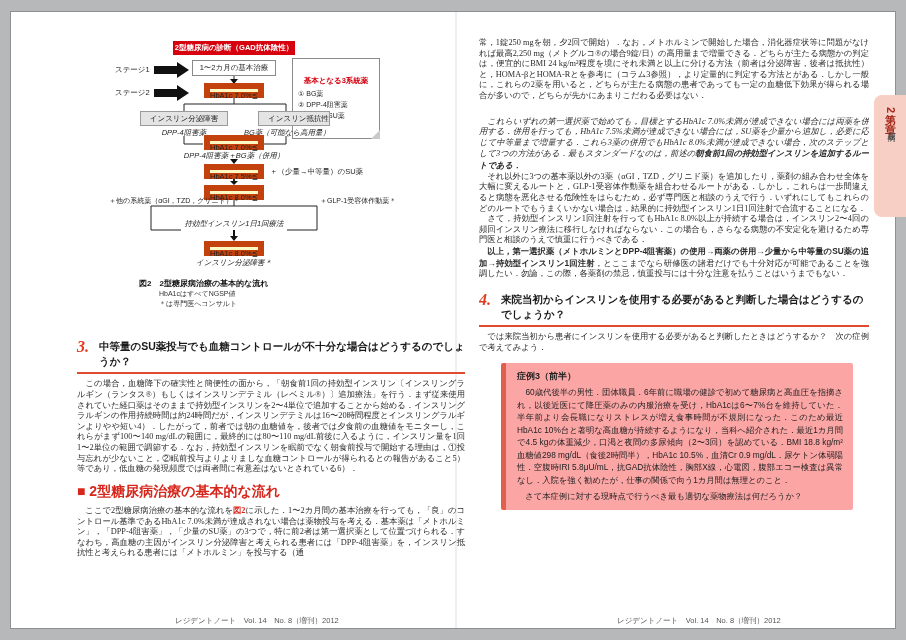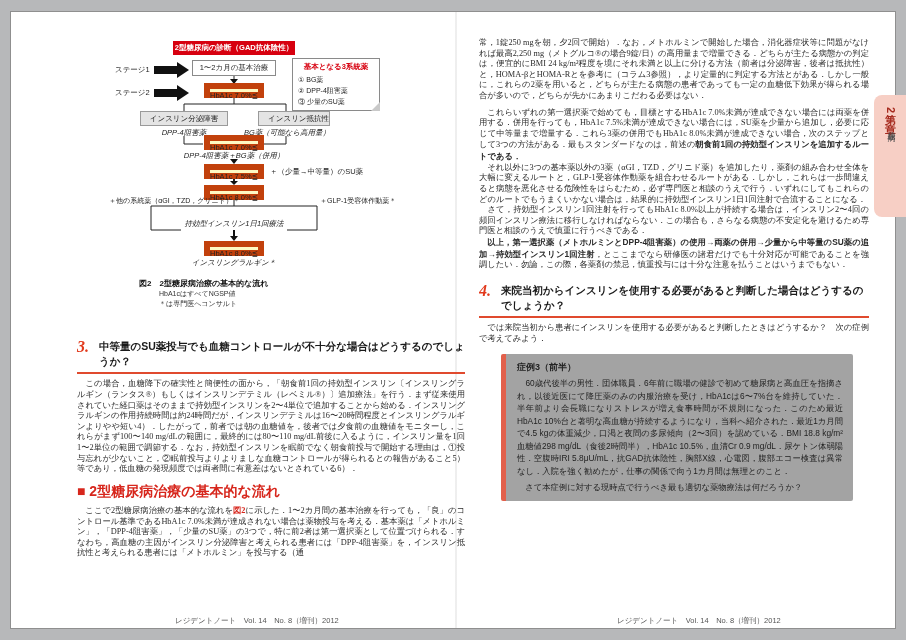--- a/index.html
+++ b/index.html
@@ -12,21 +12,21 @@
   
   .flowchart{position:absolute;left:96px;top:28px;width:346px;height:232px;font-size:7.5px;color:#222;}
   .flowchart .abs{position:absolute;box-sizing:border-box;}
   .fc-lines{position:absolute;left:0;top:0;}
   .fc-red{background:#d7000f;color:#ffffff;font-weight:bold;text-align:center;line-height:14px;height:14px;}
   .fc-box{background:#ffffff;border:1px solid #8a8a8a;text-align:center;line-height:14px;height:16px;}
   .fc-pink{background:#fef9c3;border:6px solid #c2410c;line-height:13px;height:15px;}
   .fc-gray{background:#e4e4e4;border:1px solid #9a9a9a;text-align:center;line-height:13px;height:15px;}
   .fc-label{white-space:nowrap;}
   .fc-center{text-align:center;font-style:italic;}
-  .note-box{background:#ffffff;border:1px solid #8a8a8a;padding:3px 5px;}
+  .note-box{background:#ffffff;border:1px solid #8a8a8a;padding:17px 5px;}
   .note-title{color:#d7000f;font-weight:bold;text-align:center;margin-bottom:2px;}
   .note-item{font-size:7px;line-height:11px;white-space:nowrap;}
   .note-fold{position:absolute;right:-1px;bottom:-1px;width:0;height:0;
              border-bottom:9px solid #c9c9c9;border-left:9px solid transparent;}
   
   .fig-caption{position:absolute;left:128px;top:266px;color:#111;}
   .fig-caption .cap-title{font-size:8px;font-weight:bold;}
   .fig-caption .cap-note{font-size:7px;margin-left:20px;line-height:10px;color:#333;}
   
   .qsec{color:#1a1a1a;}
@@ -36,24 +36,24 @@
         font-size:16px;color:#e23a1d;width:22px;flex:none;line-height:1;}
   .qtitle{font-size:10.5px;font-weight:bold;line-height:1.45;}
   .bodytext{font-family:"Liberation Serif",serif;font-size:8.3px;line-height:1.28;
             text-align:justify;color:#2a2a2a;margin:0;}
   .q3 .bodytext{margin-top:5px;}
   .subhead{color:#d7261c;font-weight:bold;font-size:14px;margin:8px 0 3px 0;}
   .figref{color:#d7261c;font-weight:bold;}
   .boldrun{font-family:"Liberation Sans",sans-serif;font-weight:bold;}
   
   .right-col{position:absolute;left:468px;top:26px;width:390px;height:572px;overflow:hidden;}
-  .gap-top{margin-top:6px;}
+  .gap-top{margin-top:15px;font-style:italic;}
   .q4{margin-top:12px;}
   .lead{margin-top:5px;}
-  .case-box{margin:10px 0 0 22px;width:352px;box-sizing:border-box;background:#a3a3a3;
+  .case-box{margin:10px 0 0 22px;width:352px;box-sizing:border-box;background:#fca5a5;
             border-left:5px solid #e2604b;border-radius:2px;padding:7px 10px 8px 11px;}
   .case-title{font-size:9px;font-weight:bold;color:#222;margin-bottom:3px;}
   .case-body{font-size:8.3px;line-height:1.5;text-align:justify;color:#222;margin:0;}
   .case-q{font-size:8.3px;line-height:1.5;color:#222;margin:4px 0 0 0;}
   
   .footer{position:absolute;top:604px;font-size:7.5px;color:#555;}
   .footer-left{left:56px;width:398px;}
   .footer-right{left:468px;width:400px;}
   .f-num{position:absolute;top:12px;}
   .footer-left .f-num{left:0;}
@@ -122,21 +122,21 @@
       <span class="abs fc-label" style="left:163px;top:127px;">＋（少量→中等量）のSU薬</span>
 
       <div class="abs fc-pink" style="left:97px;top:145px;width:60px;">HbA1c 8.0%≦</div>
 
       <span class="abs fc-label" style="left:2px;top:156px;font-size:7px;">＋他の系統薬（αGI，TZD，グリニド）＊</span>
       <span class="abs fc-label" style="left:213px;top:156px;font-size:7px;">＋GLP-1受容体作動薬＊</span>
 
       <div class="abs fc-center" style="left:62px;top:179px;width:130px;">持効型インスリン1日1回療法</div>
 
       <div class="abs fc-pink" style="left:97px;top:201px;width:60px;">HbA1c 8.0%≦</div>
-      <div class="abs fc-center" style="left:62px;top:218px;width:130px;">インスリングラルギン＊</div>
+      <div class="abs fc-center" style="left:62px;top:218px;width:130px;">インスリン分泌障害＊</div>
     </div>
 
     <div class="fig-caption">
       <div class="cap-title">図2　2型糖尿病治療の基本的な流れ</div>
       <div class="cap-note">HbA1cはすべてNGSP値</div>
       <div class="cap-note">＊は専門医へコンサルト</div>
     </div>
 
     <div class="qsec q3">
       <div class="qhead">

